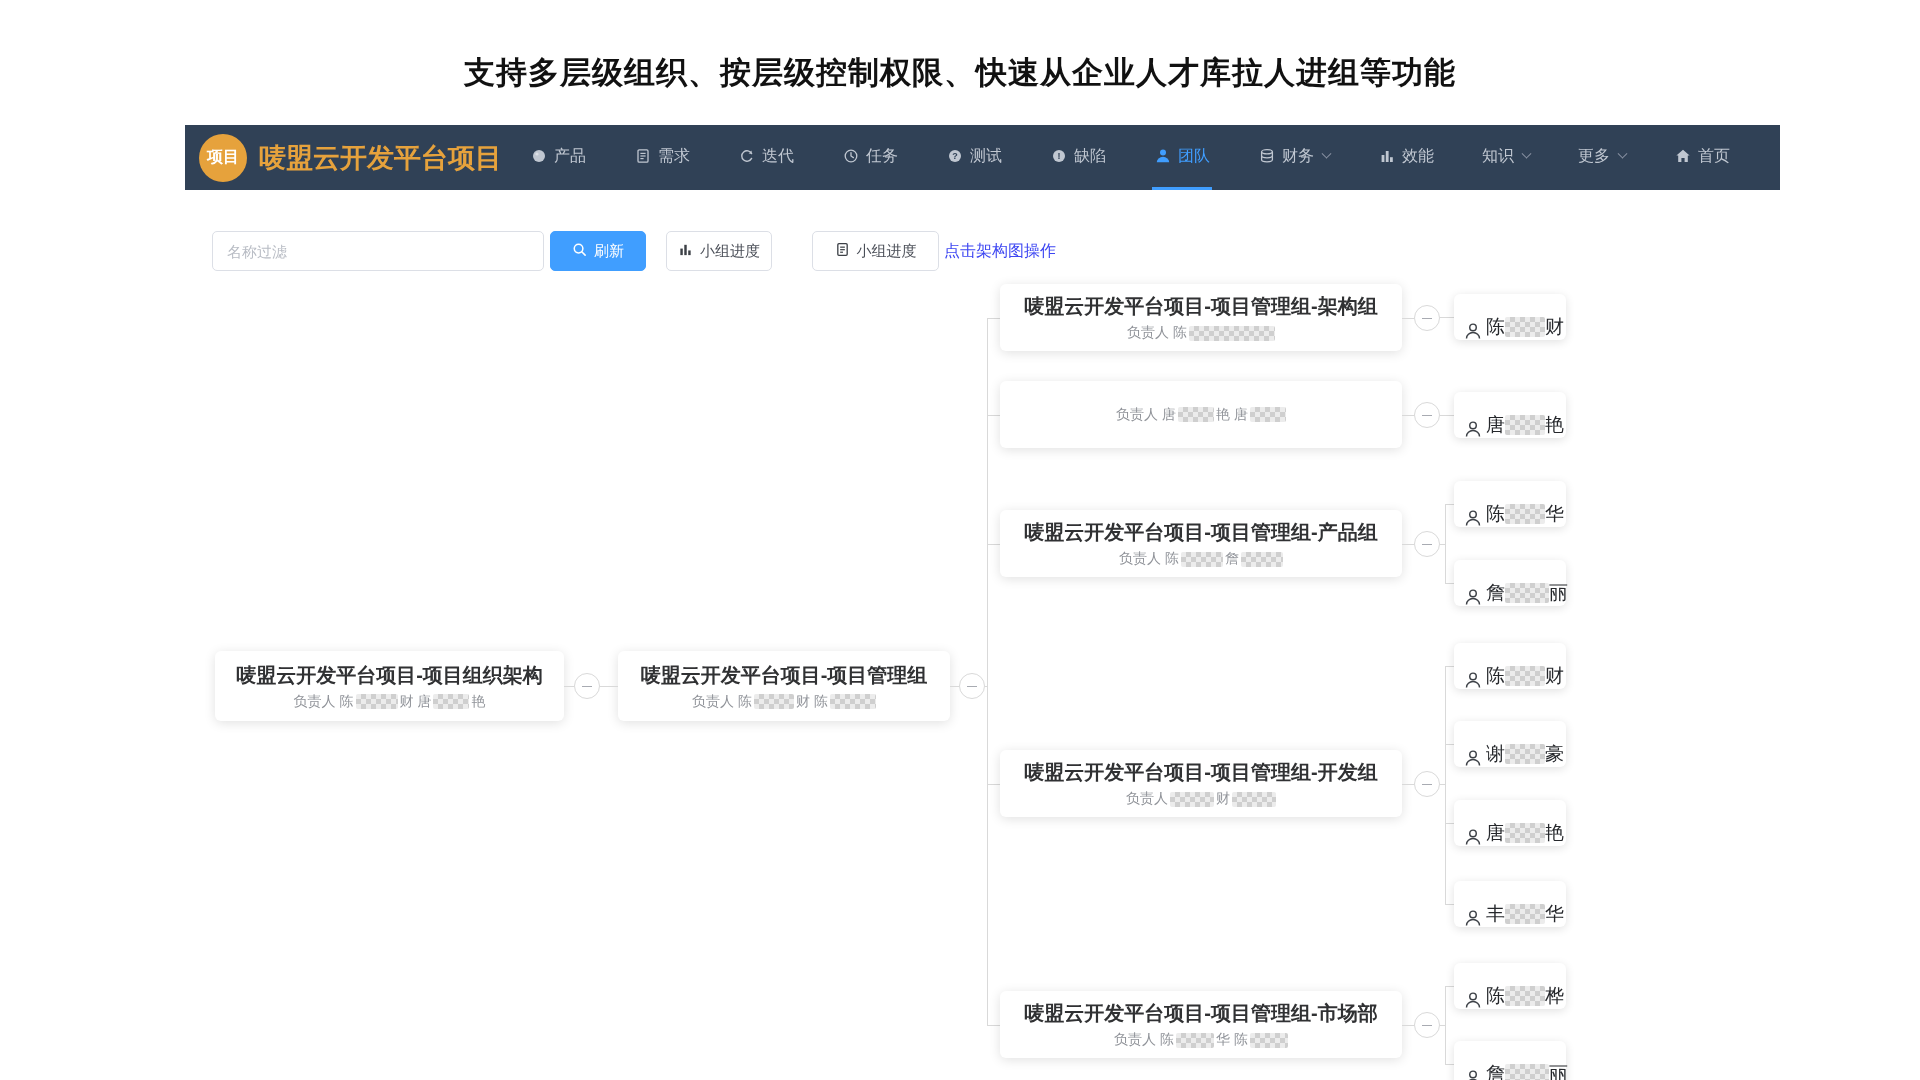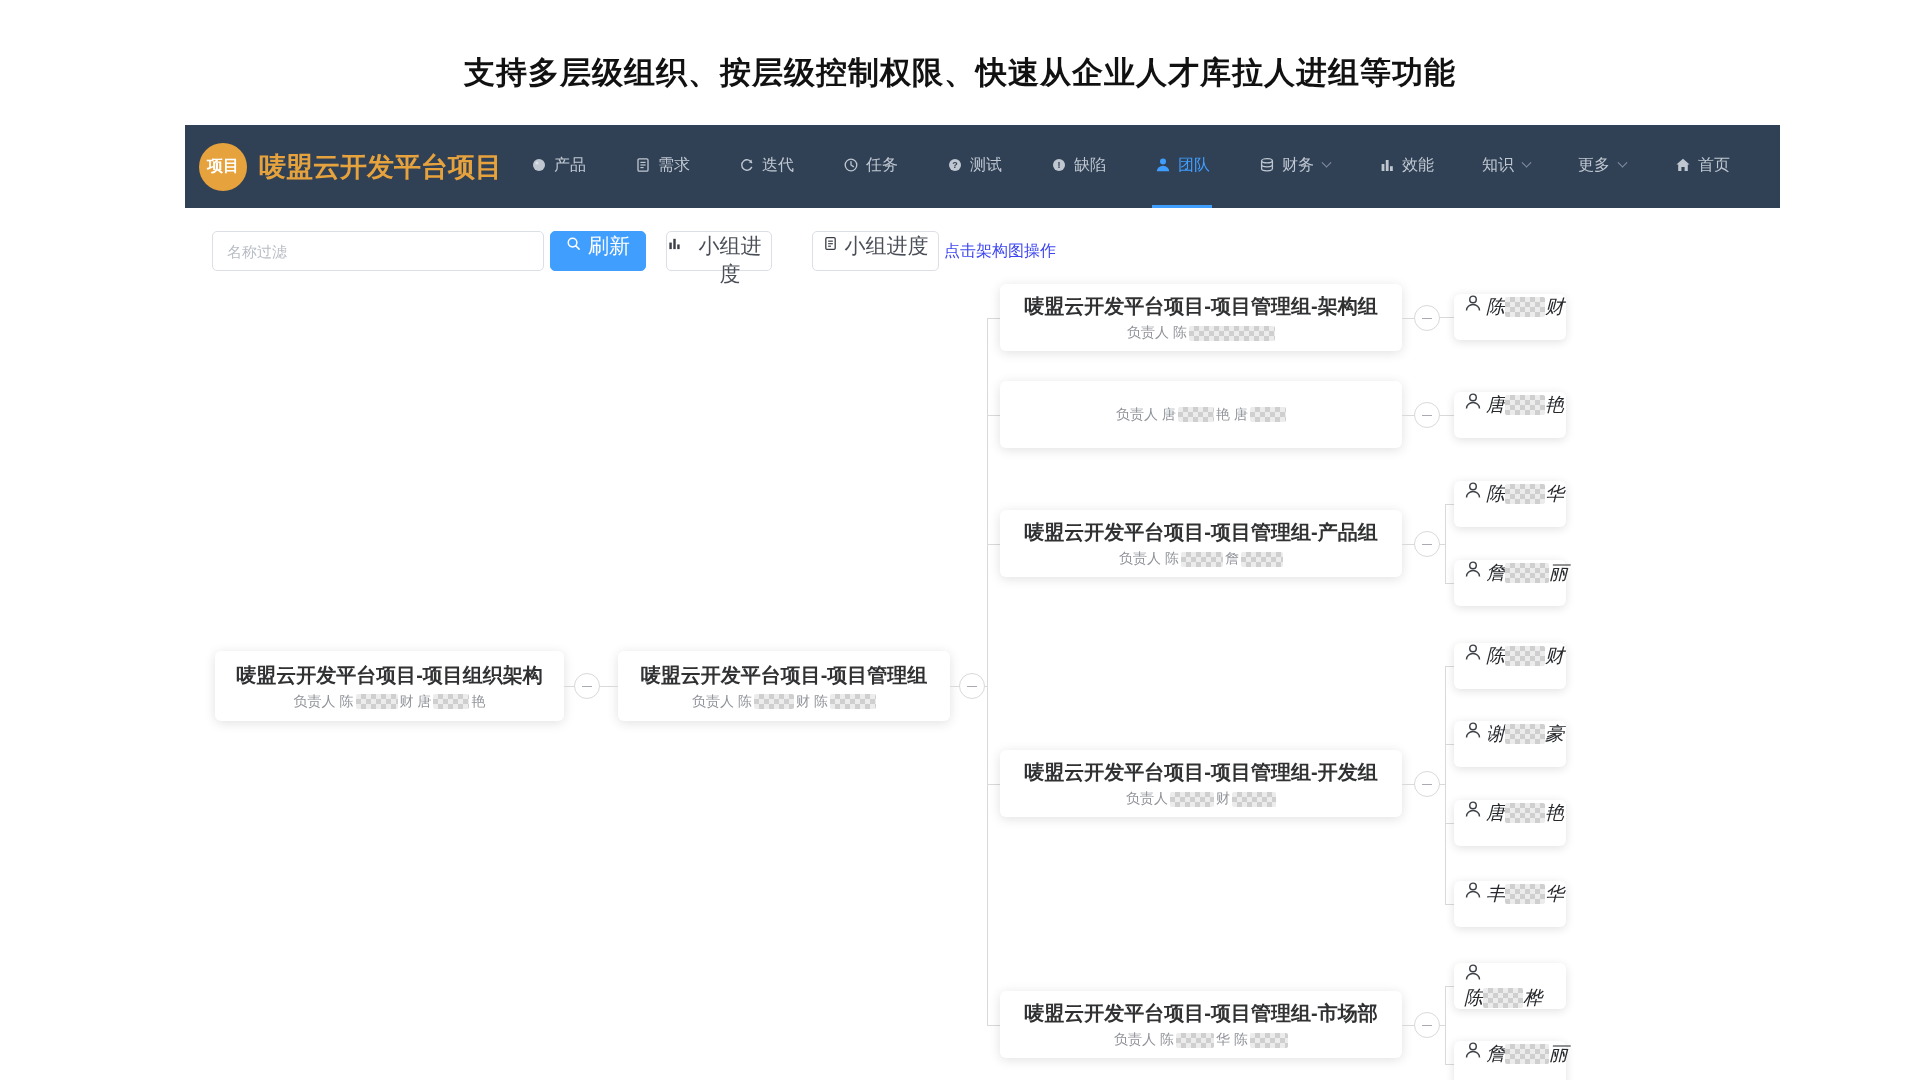--- a/index.html
+++ b/index.html
@@ -8,56 +8,56 @@
   }
   *{margin:0;padding:0;box-sizing:border-box;}
   html,body{width:1920px;height:1080px;overflow:hidden;background:#fff;
     font-family:"Liberation Sans","DejaVu Sans",sans-serif;}
   #stage{position:absolute;left:0;top:0;width:1920px;height:1080px;overflow:hidden;}
 
   .headline{position:absolute;left:0;top:52px;width:1920px;text-align:center;
     font-size:31px;font-weight:600;color:#111;letter-spacing:1px;}
 
   
-  .navbar{position:absolute;left:185px;top:125px;width:1595px;height:83px;
+  .navbar{position:absolute;left:185px;top:125px;width:1595px;height:65px;
     background:var(--nav-bg);display:flex;align-items:center;padding:0 14px;}
   .logo{width:48px;height:48px;border-radius:50%;background:var(--brand);color:#fff;
     display:flex;align-items:center;justify-content:center;font-size:16px;font-weight:700;flex:0 0 48px;}
   .brand{color:var(--brand);font-size:27px;font-weight:700;margin-left:12px;white-space:nowrap;}
   .nav-items{display:flex;align-items:stretch;height:100%;margin-left:26px;flex:1;}
   .nav-item{display:flex;align-items:center;gap:7px;color:#c0c7d1;font-size:16px;
     cursor:pointer;border-bottom:3px solid transparent;padding:0 2px;margin-right:44px;white-space:nowrap;}
   .nav-item:last-child{margin-right:0;}
   .nav-item.active{color:var(--accent);border-bottom-color:var(--accent);}
   .nav-item .nicon{display:inline-flex;width:17px;height:17px;align-items:center;justify-content:center;}
   .nav-item svg{display:block;}
   .chev{display:inline-block;width:7px;height:7px;border-right:1.5px solid #8a93a3;
     border-bottom:1.5px solid #8a93a3;transform:rotate(45deg) translate(-2px,-2px);margin-left:2px;}
 
   
   .filter-input{position:absolute;left:212px;top:231px;width:332px;height:40px;
     border:1px solid #dcdfe6;border-radius:5px;padding:0 14px;font-size:15px;color:#606266;outline:none;
     font-family:inherit;}
   .filter-input::placeholder{color:#b8bcc4;}
-  .btn{position:absolute;top:231px;height:40px;border-radius:5px;display:flex;
-    justify-content:center;gap:7px;font-size:21px;cursor:pointer;border:1px solid #dcdfe6;background:#fff;color:#4a4e57;}
+  .btn{position:absolute;top:231px;height:40px;border-radius:5px;display:flex;align-items:center;
+    justify-content:center;gap:7px;font-size:15px;cursor:pointer;border:1px solid #dcdfe6;background:#fff;color:#4a4e57;}
   .btn-primary{left:550px;width:96px;background:var(--accent);border-color:var(--accent);color:#fff;}
   .btn-progress{left:666px;width:106px;}
   .btn-role{left:812px;width:127px;}
   .arch-link{position:absolute;left:944px;top:241px;font-size:16px;color:var(--link);cursor:pointer;white-space:nowrap;}
 
   
   .gnode{position:absolute;background:#fff;border-radius:6px;cursor:pointer;
     box-shadow:0 2px 12px rgba(0,0,0,0.12);display:flex;flex-direction:column;align-items:center;
     justify-content:center;gap:4px;}
   .gtitle{font-size:20px;font-weight:700;color:var(--title);white-space:nowrap;}
   .gleader{font-size:14px;color:var(--sub);white-space:nowrap;display:flex;align-items:center;gap:2px;}
   .pnode{position:absolute;background:#fff;border-radius:6px;cursor:pointer;
-    box-shadow:0 2px 10px rgba(0,0,0,0.12);display:flex;align-items:flex-start;justify-content:flex-start;
-    padding:0 10px;gap:4px;font-style:italic;}
+    box-shadow:0 2px 10px rgba(0,0,0,0.12);display:flex;align-items:flex-end;justify-content:flex-start;
+    padding:0 10px;gap:4px;}
   .pname{font-size:19px;color:#26282c;white-space:nowrap;display:flex;align-items:center;}
   .picon{display:inline-flex;color:#3c4046;}
   .mosaic{display:inline-block;height:20px;border-radius:2px;vertical-align:middle;
     background-image:
       linear-gradient(45deg,#cfcfcf 25%,transparent 25%,transparent 75%,#cfcfcf 75%),
       linear-gradient(45deg,#cfcfcf 25%,#ececec 25%,#ececec 75%,#cfcfcf 75%);
     background-size:10px 10px;background-position:0 0,5px 5px;}
   .gleader .mosaic{height:15px;}
   .hline{position:absolute;border-top:1px solid var(--line);height:0;}
   .vline{position:absolute;border-left:1px solid var(--line);width:0;}
@@ -357,21 +357,21 @@
         <div class="gleader">负责人 陈<span class="mosaic" style="width: 38px;"></span>华 陈<span class="mosaic" style="width: 38px;"></span></div>
       </div>
       <div class="hline" style="left: 1402px; top: 1025px; width: 12px;"></div>
       <div class="toggle" style="left: 1414px; top: 1012px;">
         <div class="dash"></div>
       </div>
       <div class="hline" style="left: 1440px; top: 1025px; width: 5px;"></div>
       <div class="vline" style="left: 1445px; top: 986px; height: 78px;"></div>
       <div class="hline" style="left: 1445px; top: 986px; width: 9px;"></div>
       <div class="hline" style="left: 1445px; top: 1064px; width: 9px;"></div>
-      <div class="pnode" style="left: 1454px; top: 963px; width: 112px; height: 46px; flex-direction: column;">
+      <div class="pnode" style="left: 1454px; top: 963px; width: 112px; height: 46px;">
         <span class="picon">
           <svg width="18" height="18" viewBox="0 0 16 16">
             <circle cx="8" cy="4.8" r="2.9" fill="none" stroke="currentColor" stroke-width="1.3"></circle>
             <path d="M2.2 14.6 a5.8 5.2 0 0 1 11.6 0" fill="none" stroke="currentColor" stroke-width="1.3"></path>
           </svg>
         </span>
         <span class="pname">陈<span class="mosaic" style="width: 40px;"></span>桦</span>
       </div>
       <div class="pnode" style="left: 1454px; top: 1041px; width: 112px; height: 46px;">
         <span class="picon">

